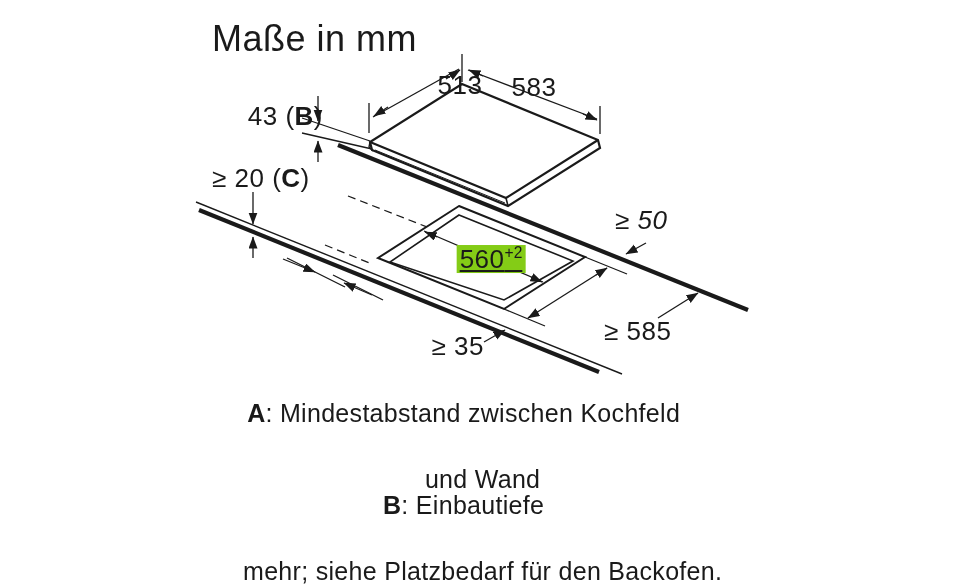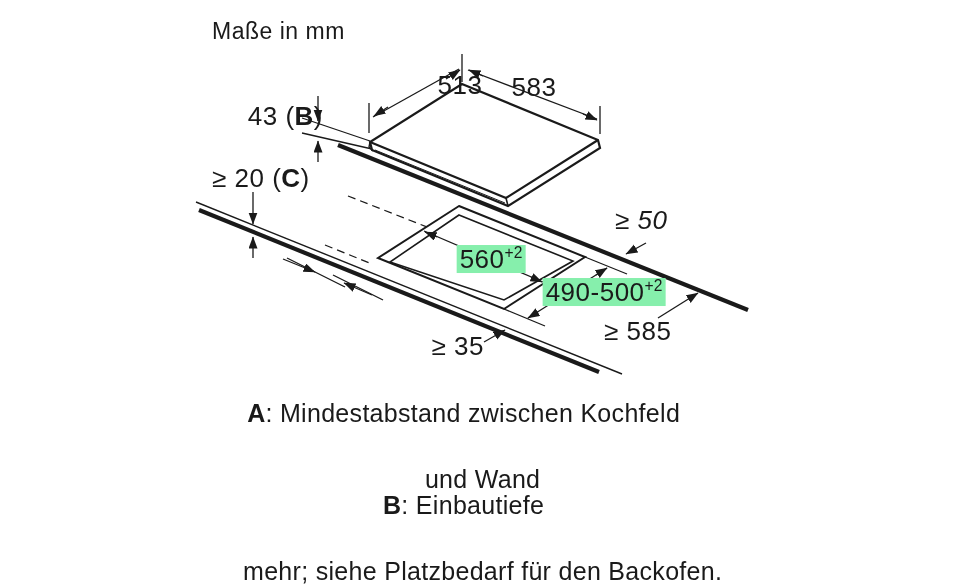--- a/index.html
+++ b/index.html
@@ -10,22 +10,22 @@
   .stage svg{position:absolute;left:0;top:0;}
   .lbl{
     position:absolute;font-size:26px;line-height:1.05;white-space:nowrap;
     color:#1a1a1a;letter-spacing:0.5px;
   }
   .lbl .sup{font-size:0.60em;vertical-align:super;letter-spacing:0;}
   .lbl b{font-weight:bold;}
   .center{transform:translate(-50%,-50%);}
   .rightal{transform:translate(-100%,0);}
   .rightmid{transform:translate(-100%,-50%);}
-  .whitebg{background:#86efac;padding:0 3px;}
-  .title{position:absolute;font-size:23px;letter-spacing:0.5px;}
+  .whitebg{background:#84cc16;padding:0 3px;text-decoration:underline;}
+  .title{position:absolute;font-size:36px;letter-spacing:0.5px;}
   .legend{position:absolute;left:205px;top:400px;font-size:25px;line-height:26px;letter-spacing:0.3px;}
   .legend .row{white-space:nowrap;text-align:center;}
   .legend .indent{padding-left:38px;margin-top:40px;}
   .legend b{font-weight:bold;}
 </style>
 </head>
 <body>
 
 <div class="stage">
 
@@ -123,21 +123,20 @@
   <div class="lbl center" style="left:534px;top:88px;">583</div>
 
   <div class="lbl rightmid" style="left:323px;top:117px;"><span>43 (</span><b>B</b><span>)</span></div>
 
   <div class="lbl" style="left:212px;top:165px;"><span>≥ 20 (</span><b>C</b><span>)</span></div>
 
   <div class="lbl" style="left:615px;top:207px;font-style:italic;">≥ 50</div>
 
   <div class="lbl center whitebg" style="left:491px;top:259px;"><span>560</span><span class="sup">+2</span></div>
 
-  <div class="lbl center whitebg" style="left:604px;top:292px;"><span>490-500</span><span class="sup">+2</span></div>
 
 
   <div class="lbl rightal" style="left:484px;top:333px;">≥ 35</div>
 
   <div class="lbl" style="left:604px;top:318px;">≥ 585</div>
 
   <div class="legend">
     <div class="row"><b>A</b><span>:</span>&nbsp;<span>Mindestabstand zwischen Kochfeld</span></div>
     <div class="row indent"><span>und Wand</span></div>
     <div class="row"><b>B</b><span>:</span>&nbsp;<span>Einbautiefe</span></div>

